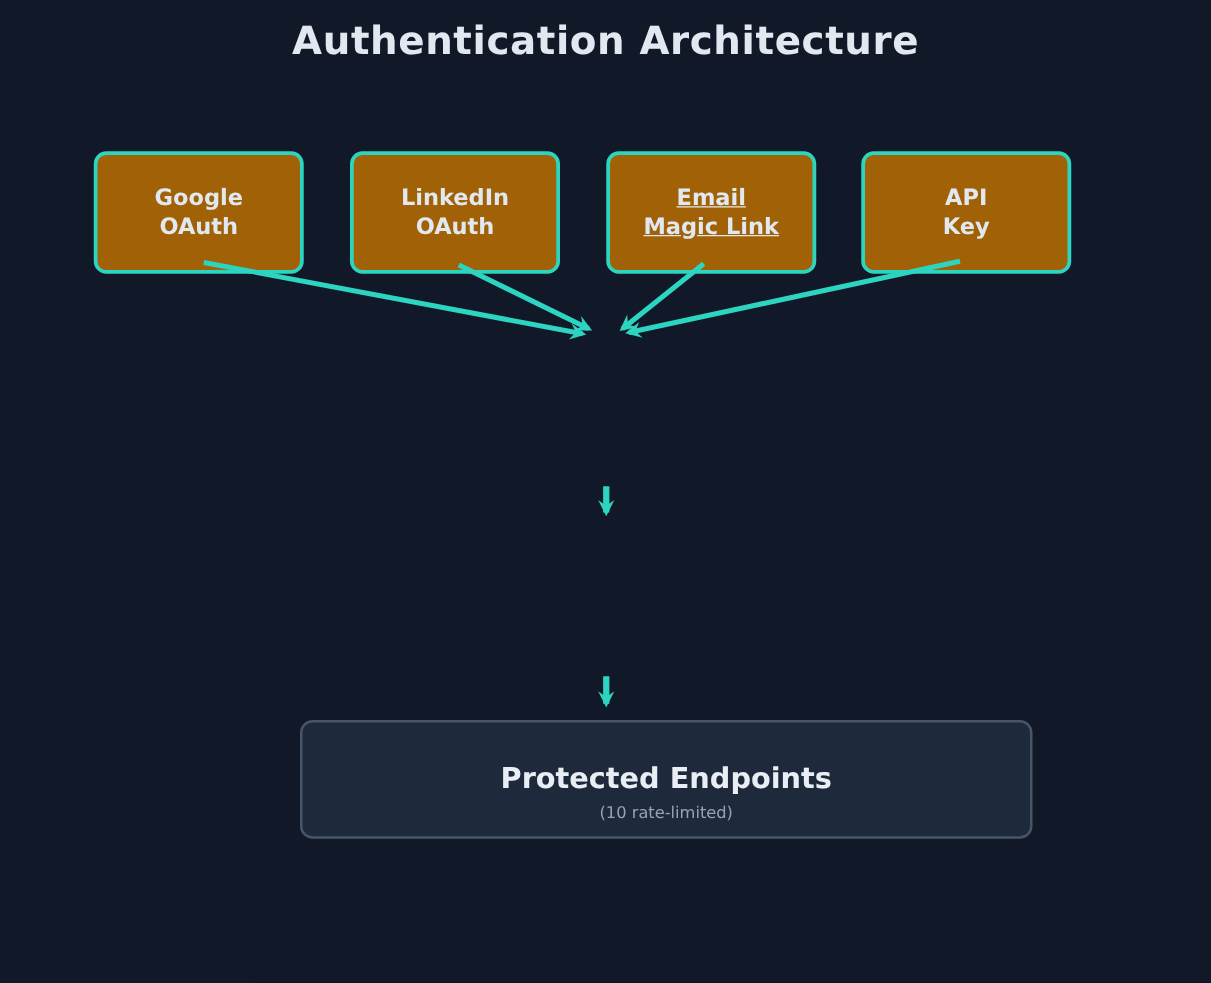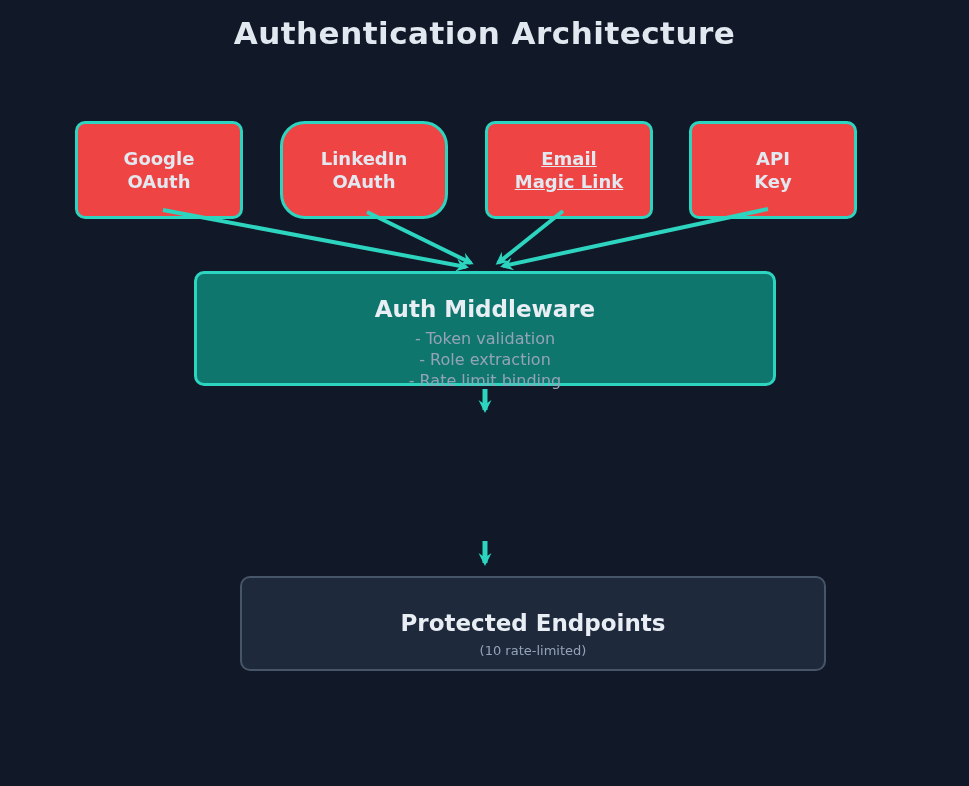--- a/index.html
+++ b/index.html
@@ -22,35 +22,35 @@
     letter-spacing: 0.5px;
     color: #e2e8f0;
     line-height: 38px;
   }
   .src-node {
     position: absolute;
     top: 121px;
     width: 168px;
     height: 98px;
     box-sizing: border-box;
-    background: #ef4444;
+    background: #a16207;
     border: 3px solid #2dd4bf;
     border-radius: 10px;
     display: flex;
     flex-direction: column;
     align-items: center;
     justify-content: center;
     text-align: center;
     color: #e2e8f0;
     font-size: 18px;
     font-weight: bold;
     line-height: 23px;
   }
   .src-google   { left: 75px; }
-  .src-linkedin { left: 280px; border-radius: 25px; }
+  .src-linkedin { left: 280px; }
   .src-email    { left: 485px; text-decoration: underline; }
   .src-apikey   { left: 689px; }
 
   .flow-node {
     position: absolute;
     box-sizing: border-box;
     border-radius: 10px;
     text-align: center;
     overflow: visible;
   }
@@ -117,28 +117,20 @@
   </div>
   <div class="src-node src-email">
     <span>Email</span>
     <span>Magic Link</span>
   </div>
   <div class="src-node src-apikey">
     <span>API</span>
     <span>Key</span>
   </div>
 
-  <div class="flow-node node-middleware">
-    <div class="node-heading">Auth Middleware</div>
-    <div class="node-items">
-      <div class="node-item">- Token validation</div>
-      <div class="node-item">- Role extraction</div>
-      <div class="node-item">- Rate limit binding</div>
-    </div>
-  </div>
 
 
   <div class="flow-node node-protected">
     <div class="node-heading">Protected Endpoints</div>
     <div class="node-subtitle">(10 rate-limited)</div>
   </div>
 
   <svg class="arrow-layer" width="969" height="786" viewBox="0 0 969 786" xmlns="http://www.w3.org/2000/svg">
     <defs>
       <marker id="ah" markerUnits="userSpaceOnUse" markerWidth="18" markerHeight="18" refX="11" refY="8" orient="auto">

